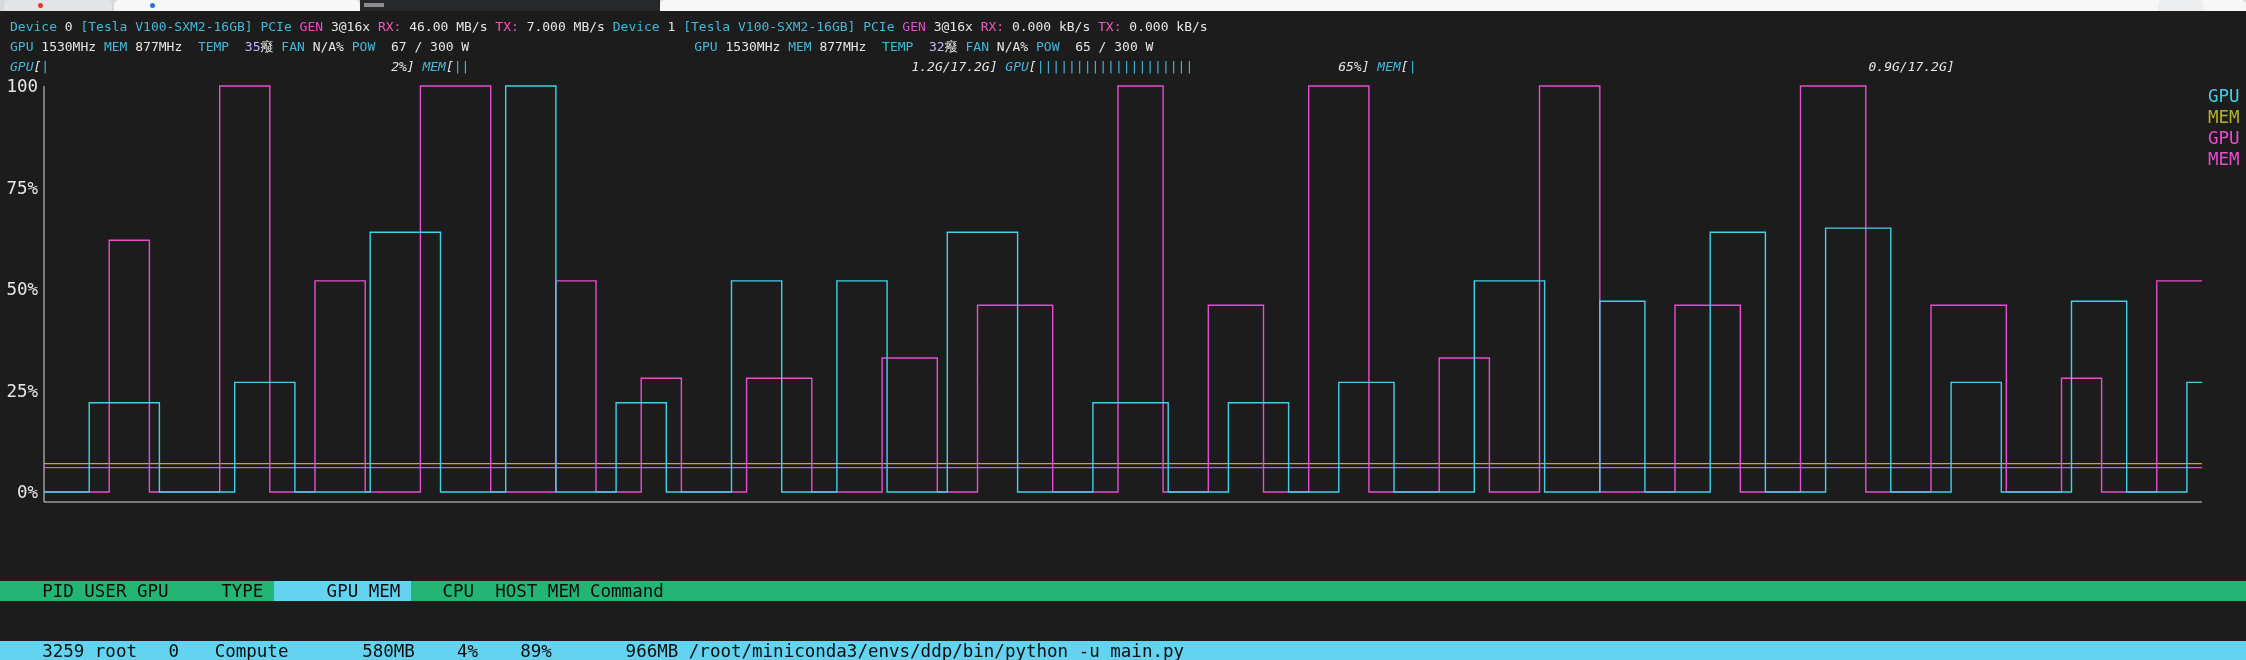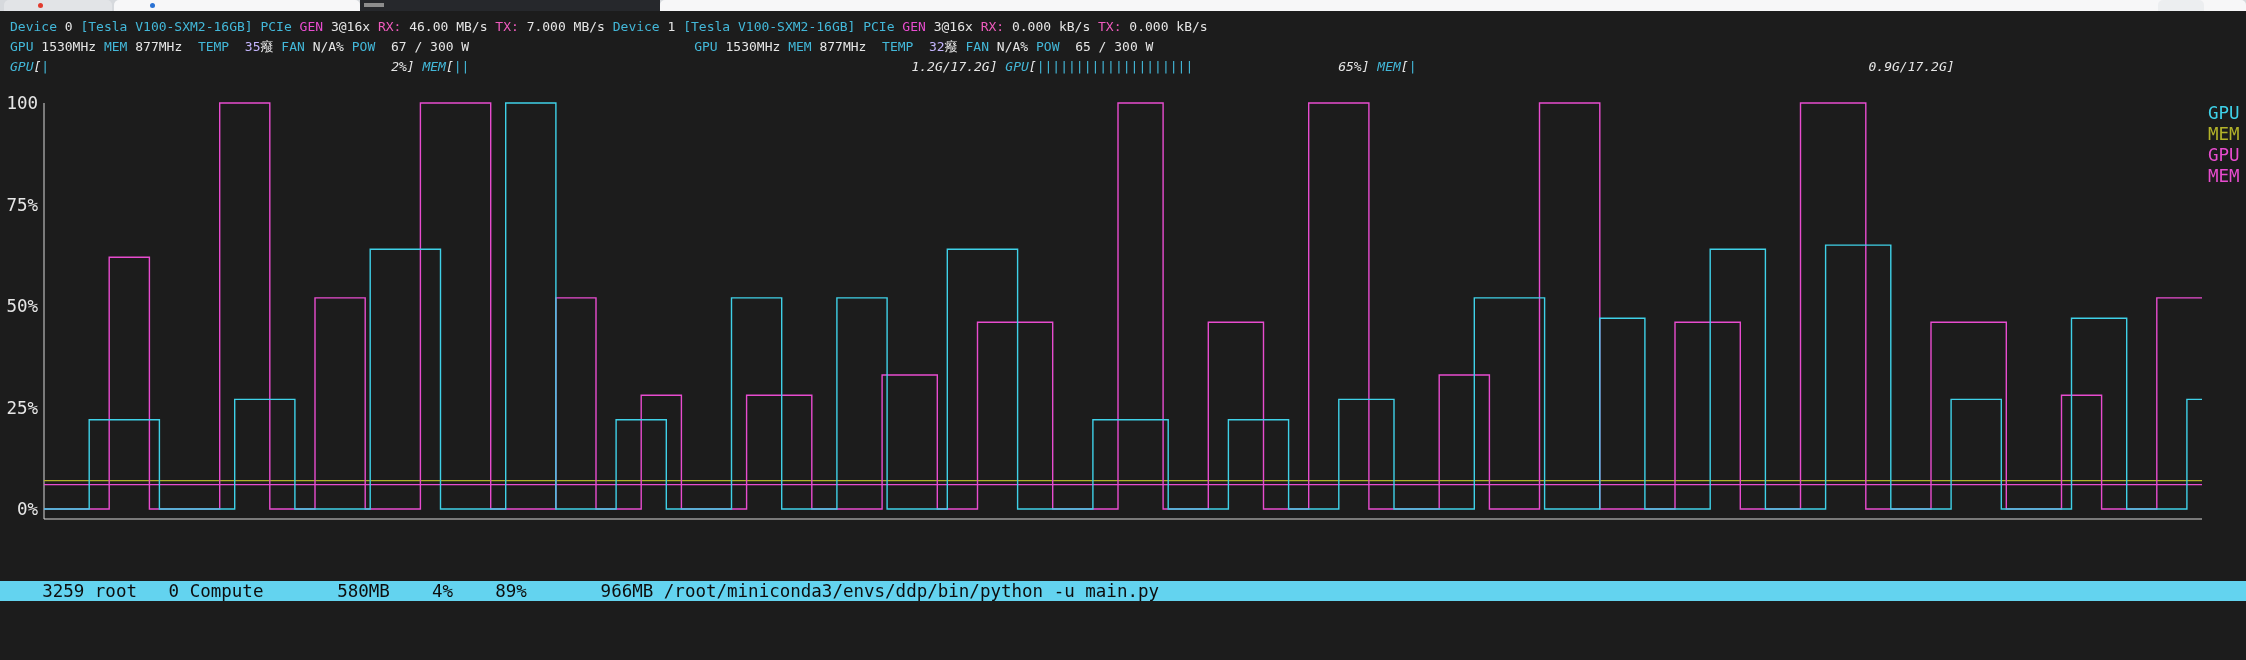--- a/index.html
+++ b/index.html
@@ -21,32 +21,32 @@
   #hdr-line-3{top:46px;font-style:italic;}
 
   .c-label{color:#43b8d9;}       
   .c-white{color:#e6e6e6;}
   .c-magenta{color:#e84ccf;}
   .c-pink{color:#ef5bbd;}
   .c-green{color:#c4b5fd;}
   .c-bar{color:#43b8d9;}
 
   
-  #chart{position:absolute;left:0;top:78px;width:2037px;height:446px;}
+  #chart{position:absolute;left:0;top:61px;width:2037px;height:446px;}
   #chart svg{display:block;}
   .axis-lbl{fill:#e6e6e6;font-family:"DejaVu Sans Mono","Liberation Mono",monospace;font-size:17.5px;}
   .legend-lbl{font-family:"DejaVu Sans Mono","Liberation Mono",monospace;font-size:17.5px;white-space:pre;}
 
   
   #proc-table{position:absolute;left:0;top:530px;width:2246px;font-size:17.5px;line-height:20px;white-space:pre;}
   .proc-row{height:20px;line-height:20px;white-space:pre;}
   #proc-header{background:#22b573;color:#0d0d0d;}
   #proc-header .seg-gpumem{background:#63d3ef;color:#0d0d0d;}
   .proc-row.selected{background:#63d3ef;color:#0d0d0d;}
-  .proc-row .type-compute{color:#e84ccf;}
+  .proc-row .type-compute{color:#e84ccf;margin-left:25px;}
   .proc-row.selected .type-compute{color:#0d0d0d;}
   .pad{display:inline-block;}
 </style>
 </head>
 <body>
 
 <div id="browser-chrome">
   <div class="chrome-tab inactive" style="left:4px;width:108px;"></div>
   <div class="chrome-dot" style="left:38px;background:#e23b2e;"></div>
   <div class="chrome-tab" style="left:114px;width:246px;"></div>
@@ -85,16 +85,17 @@
       <g id="legend-group">
           <text x="2208" y="30" class="legend-lbl" fill="#3fd1e8">GPU 0</text>
           <text x="2208" y="51" class="legend-lbl" fill="#b3b32a">MEM 0</text>
           <text x="2208" y="72" class="legend-lbl" fill="#e84ccf">GPU 1</text>
           <text x="2208" y="93" class="legend-lbl" fill="#e84ccf">MEM 1</text>
         </g>
     </svg>
   </div>
 
   <div id="proc-table">
+    <div class="proc-row" id="proc-header"><span>    PID USER GPU     TYPE </span><span class="seg-gpumem">     GPU MEM </span><span>   CPU  HOST MEM Command                                                                                                                                            </span></div>
     <div id="proc-body"><div class="proc-row selected"><span>    3259</span><span> root</span><span>   0 </span><span class="type-compute">Compute</span><span>       580MB</span><span>    4%</span><span>    89%</span><span>       966MB</span><span> /root/miniconda3/envs/ddp/bin/python -u main.py                                                                                          </span></div></div>
   </div>
 
 </div>
 
 </body></html>

